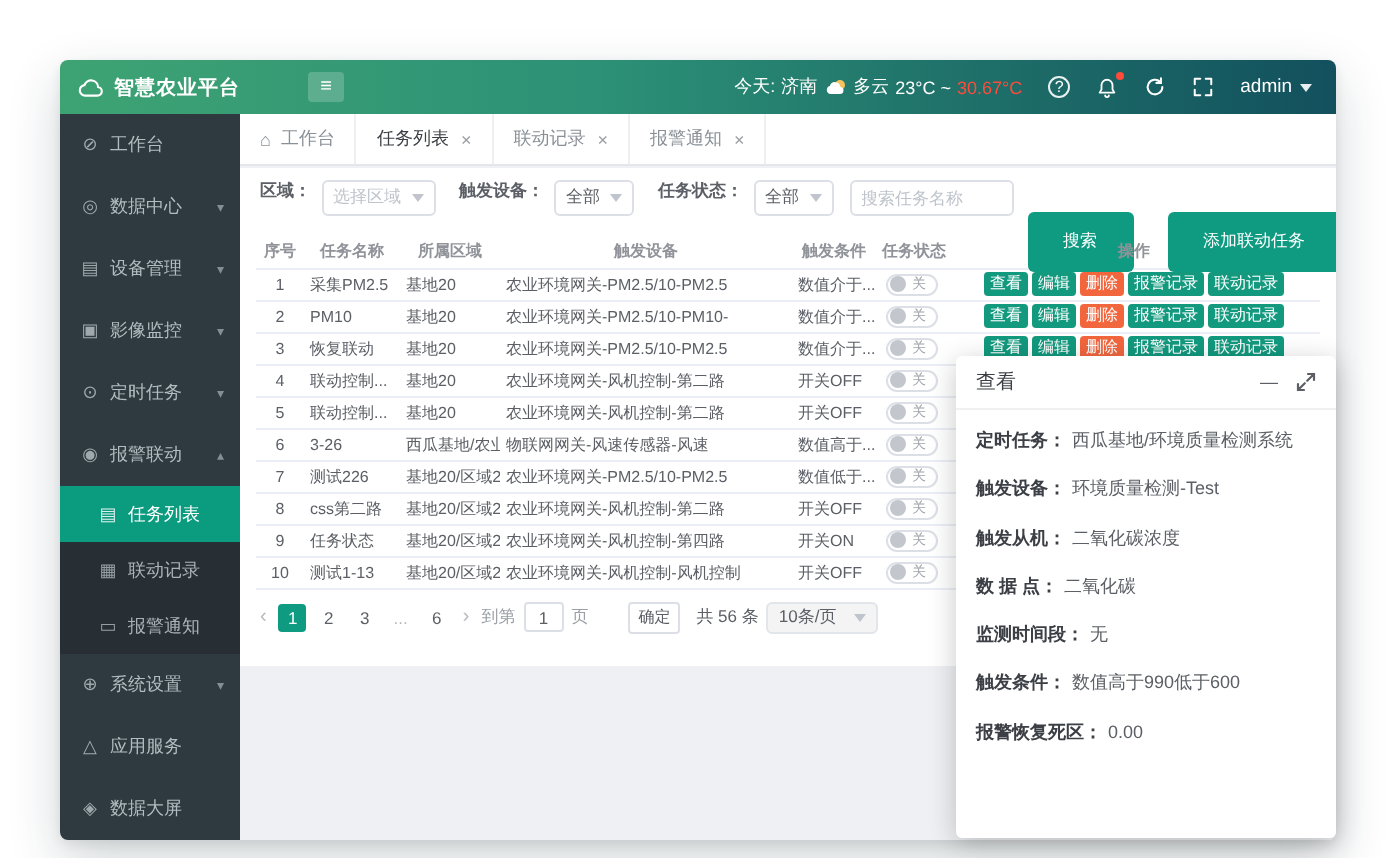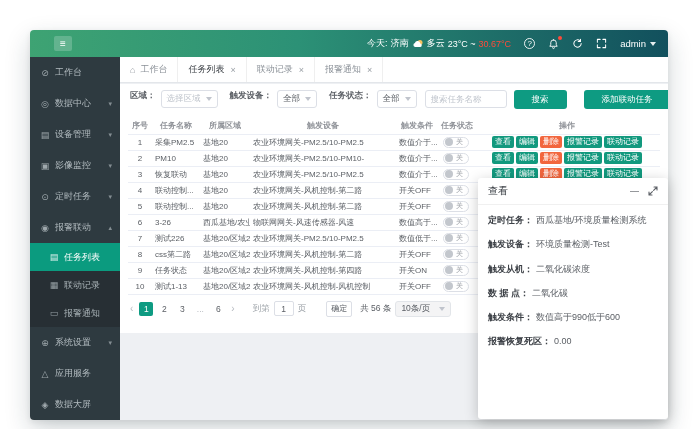--- a/index.html
+++ b/index.html
@@ -57,41 +57,41 @@
   .filters { display:flex; align-items:flex-start; height:20px; font-size:8.5px; color:#5c6066; }
   .f-label { font-weight:bold; white-space:nowrap; margin:0 5px 0 12px; }
   .f-label:first-child { margin-left:2px; }
   .select { height:18px; border:1px solid #dcdfe6; border-radius:3px; display:flex; align-items:center; justify-content:space-between; padding:0 5px; background:#fff; cursor:pointer; white-space:nowrap; }
   .select .ph { color:#bfc4cc; }
   .select .val { color:#5c6066; }
   .sel-caret { width:0; height:0; border-left:3px solid transparent; border-right:3px solid transparent; border-top:4px solid #c0c4cc; margin-left:5px; flex:none; }
   .w1 { width:96px; } .w2 { width:78px; } .w3 { width:40px; }
   .search { width:82px; height:18px; border:1px solid #dcdfe6; border-radius:3px; padding:0 5px; font-size:8.5px; color:#5c6066; margin-left:8px; font-family:inherit; outline:none; }
   .search::placeholder { color:#bfc4cc; }
-  .btn { height:19px; border:none; border-radius:3px; background:#0e9b82; color:#fff; font-size:8.5px; padding:0 18px; margin-left:7px; cursor:pointer; font-family:inherit; white-space:nowrap; }
+  .btn { height:30px; border:none; border-radius:3px; background:#0e9b82; color:#fff; font-size:8.5px; padding:0 18px; margin-left:7px; cursor:pointer; font-family:inherit; white-space:nowrap;margin-top:16px; }
   .btn.add { margin-left:17px; }
 
   
   .grid { width:100%; border-collapse:collapse; table-layout:fixed; margin-top:7px; font-size:8px; }
   .grid th { color:#909399; font-weight:bold; height:17px; border-bottom:1px solid #ebeef5; padding:0 3px; text-align:center; white-space:nowrap; overflow:hidden; }
   .grid td { color:#5c6066; height:16px; border-bottom:1px solid #ebeef5; padding:0 3px; text-align:left; white-space:nowrap; overflow:hidden; }
   .grid td.c { text-align:center; }
   .toggle { display:inline-flex; align-items:center; width:26px; height:11px; border:1px solid #dcdfe6; border-radius:6px; background:#fff; vertical-align:middle; cursor:pointer; }
   .knob { width:8px; height:8px; border-radius:50%; background:#c3c7cd; margin-left:1px; flex:none; }
   .t-label { font-size:7px; color:#a0a4aa; margin-left:3px; }
   .abtn { display:inline-block; margin:0 1px; padding:2px 3px; border-radius:2px; background:#12997e; color:#fff; font-size:8px; line-height:1; cursor:pointer; }
   .abtn.danger { background:#f2663e;text-align:right; }
 
   
   .pager { display:flex; align-items:center; gap:4px; margin-top:6px; font-size:8.5px; color:#5c6066; }
   .pg-nav { color:#b6bac0; font-size:10px; padding:0 2px; cursor:pointer; line-height:1; }
   .pg { min-width:14px; height:14px; line-height:14px; text-align:center; border-radius:2px; cursor:pointer; padding:0 2px; }
   .pg.active { background:#0e9b82; color:#fff; }
   .pg.dots { color:#b6bac0; cursor:default; }
-  .jump-label { color:#9aa0a6; margin-left:12px; white-space:nowrap; }
+  .jump-label { color:#9aa0a6; margin-left:0; white-space:nowrap; }
   .jump-input { width:20px; height:15px; border:1px solid #dcdfe6; border-radius:2px; text-align:center; font-size:8.5px; color:#5c6066; font-family:inherit; outline:none; }
   .page-unit { color:#9aa0a6; }
   .confirm { height:16px; border:1px solid #dcdfe6; background:#fff; border-radius:2px; font-size:8px; color:#5c6066; padding:0 4px; cursor:pointer; font-family:inherit;margin-left:16px; }
   .total { margin-left:4px; white-space:nowrap; }
   .size-select { display:flex; align-items:center; gap:4px; border:1px solid #e2e5e9; background:#f4f4f5; border-radius:3px; height:16px; padding:0 5px; color:#5c6066; cursor:pointer; white-space:nowrap; }
 
   
   .modal { position:absolute; left:448px; top:148px; width:190px; height:241px; background:#fff; border-radius:3px; box-shadow:0 3px 14px rgba(0,0,0,.22); z-index:20; }
   .m-head { height:27px; display:flex; align-items:center; padding:0 10px; border-bottom:1px solid #f0f0f0; }
   .m-title { font-size:10px; color:#3c4046; }
@@ -102,20 +102,26 @@
   .m-label { color:#3c4046; font-weight:bold; white-space:nowrap; }
   .m-value { color:#5c6066; margin-left:3px; white-space:nowrap; }
 </style>
 </head>
 <body>
 
 <div class="app">
   <div class="clip">
 
     <div class="topbar">
+      <div class="logo">
+        <svg width="13" height="10" viewBox="0 0 24 18">
+            <path d="M7 16h11a4 4 0 0 0 .6-7.95A6.5 6.5 0 0 0 6 6.3 4.8 4.8 0 0 0 7 16z" fill="none" stroke="#fff" stroke-width="2"></path>
+          </svg>
+        <span>智慧农业平台</span>
+      </div>
       <div class="hamburger">≡</div>
       <div class="tb-right">
         <span class="weather">
           <span>今天:</span>
           <span>济南</span>
           <svg width="12" height="9" viewBox="0 0 24 18">
               <circle cx="16" cy="7" r="5" fill="#f7c35f"></circle>
               <path d="M6 16h10a3.5 3.5 0 0 0 .5-6.96A5.5 5.5 0 0 0 5.8 7.9 4.2 4.2 0 0 0 6 16z" fill="#fff"></path>
             </svg>
           <span>多云</span>
@@ -431,20 +437,24 @@
         </div>
         <div class="m-row">
           <span class="m-label">触发从机：</span>
           <span class="m-value">二氧化碳浓度</span>
         </div>
         <div class="m-row">
           <span class="m-label">数 据 点：</span>
           <span class="m-value">二氧化碳</span>
         </div>
         <div class="m-row">
+          <span class="m-label">监测时间段：</span>
+          <span class="m-value">无</span>
+        </div>
+        <div class="m-row">
           <span class="m-label">触发条件：</span>
           <span class="m-value">数值高于990低于600</span>
         </div>
         <div class="m-row">
           <span class="m-label">报警恢复死区：</span>
           <span class="m-value">0.00</span>
         </div>
       </div>
   </div>
 </div>

